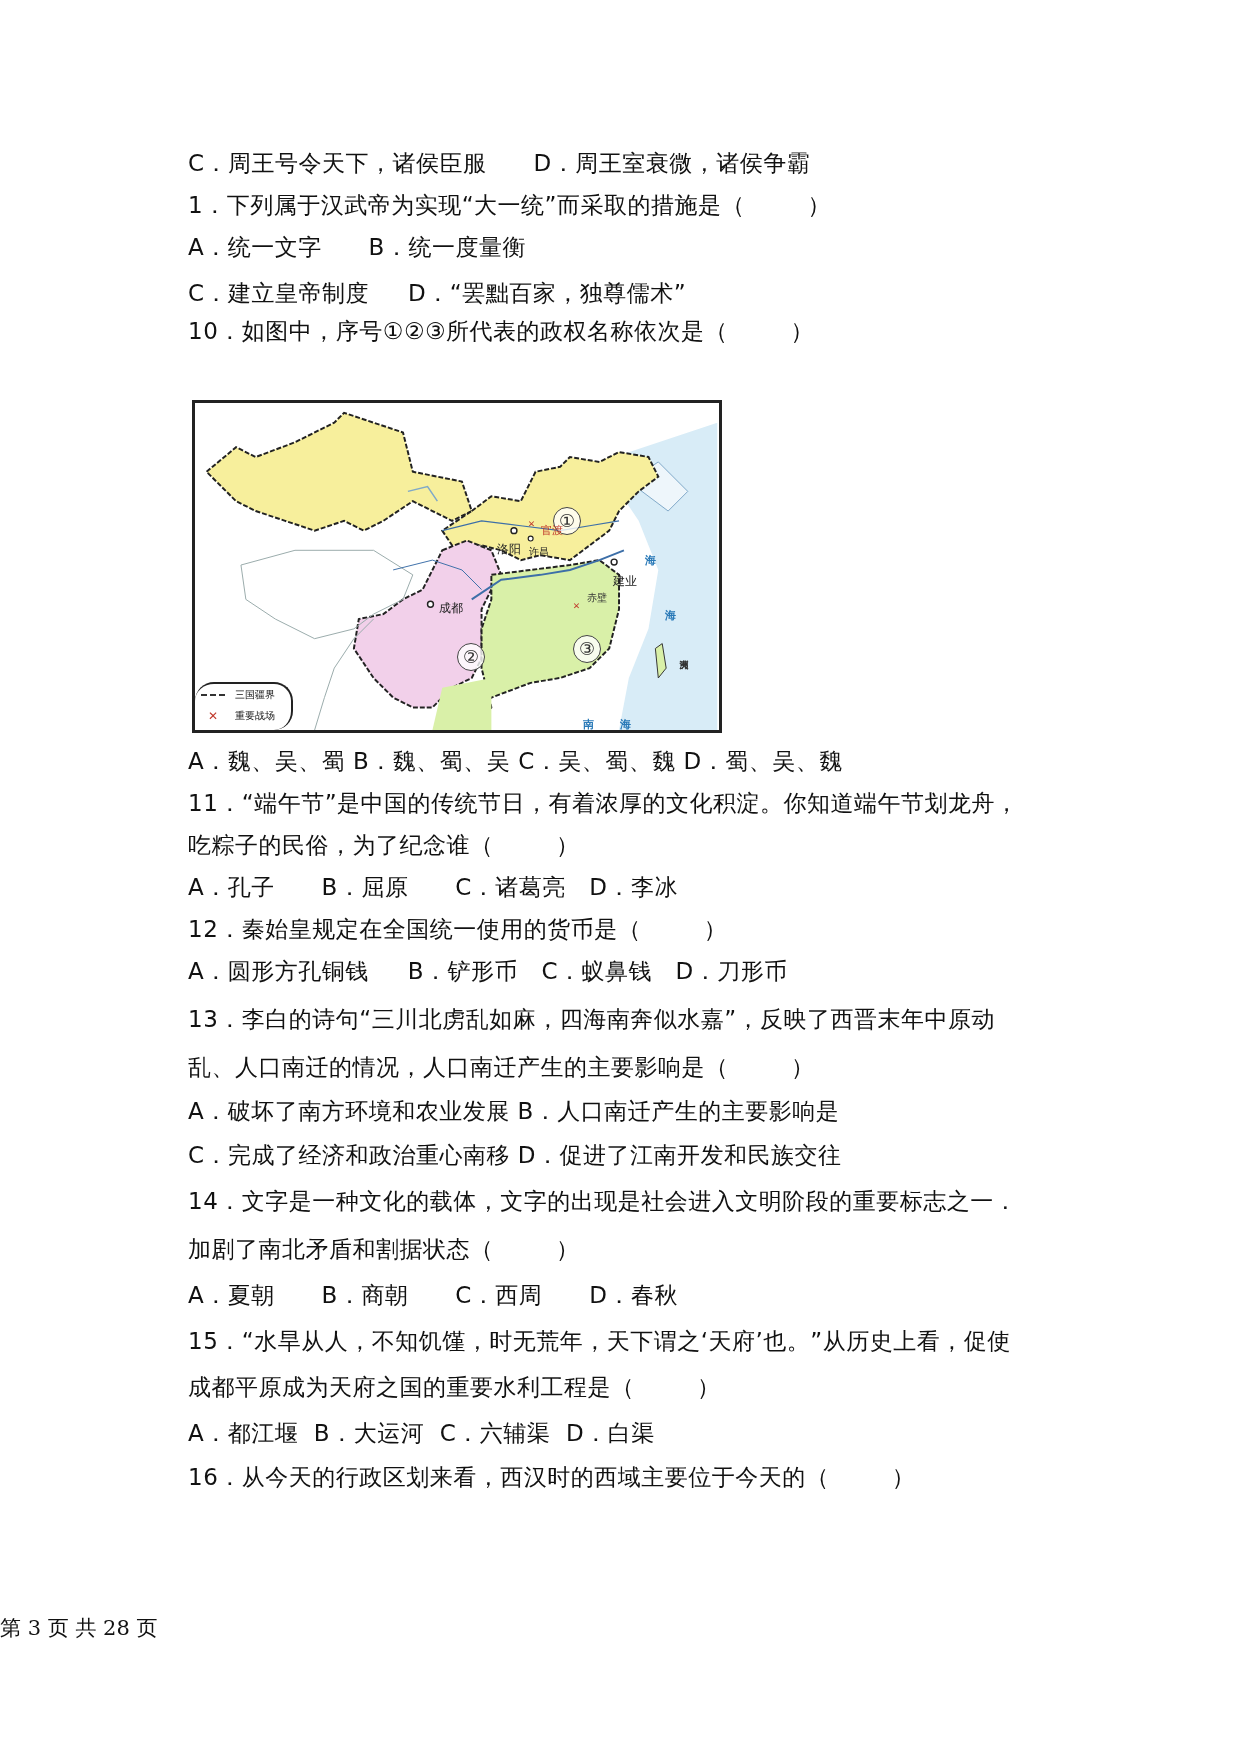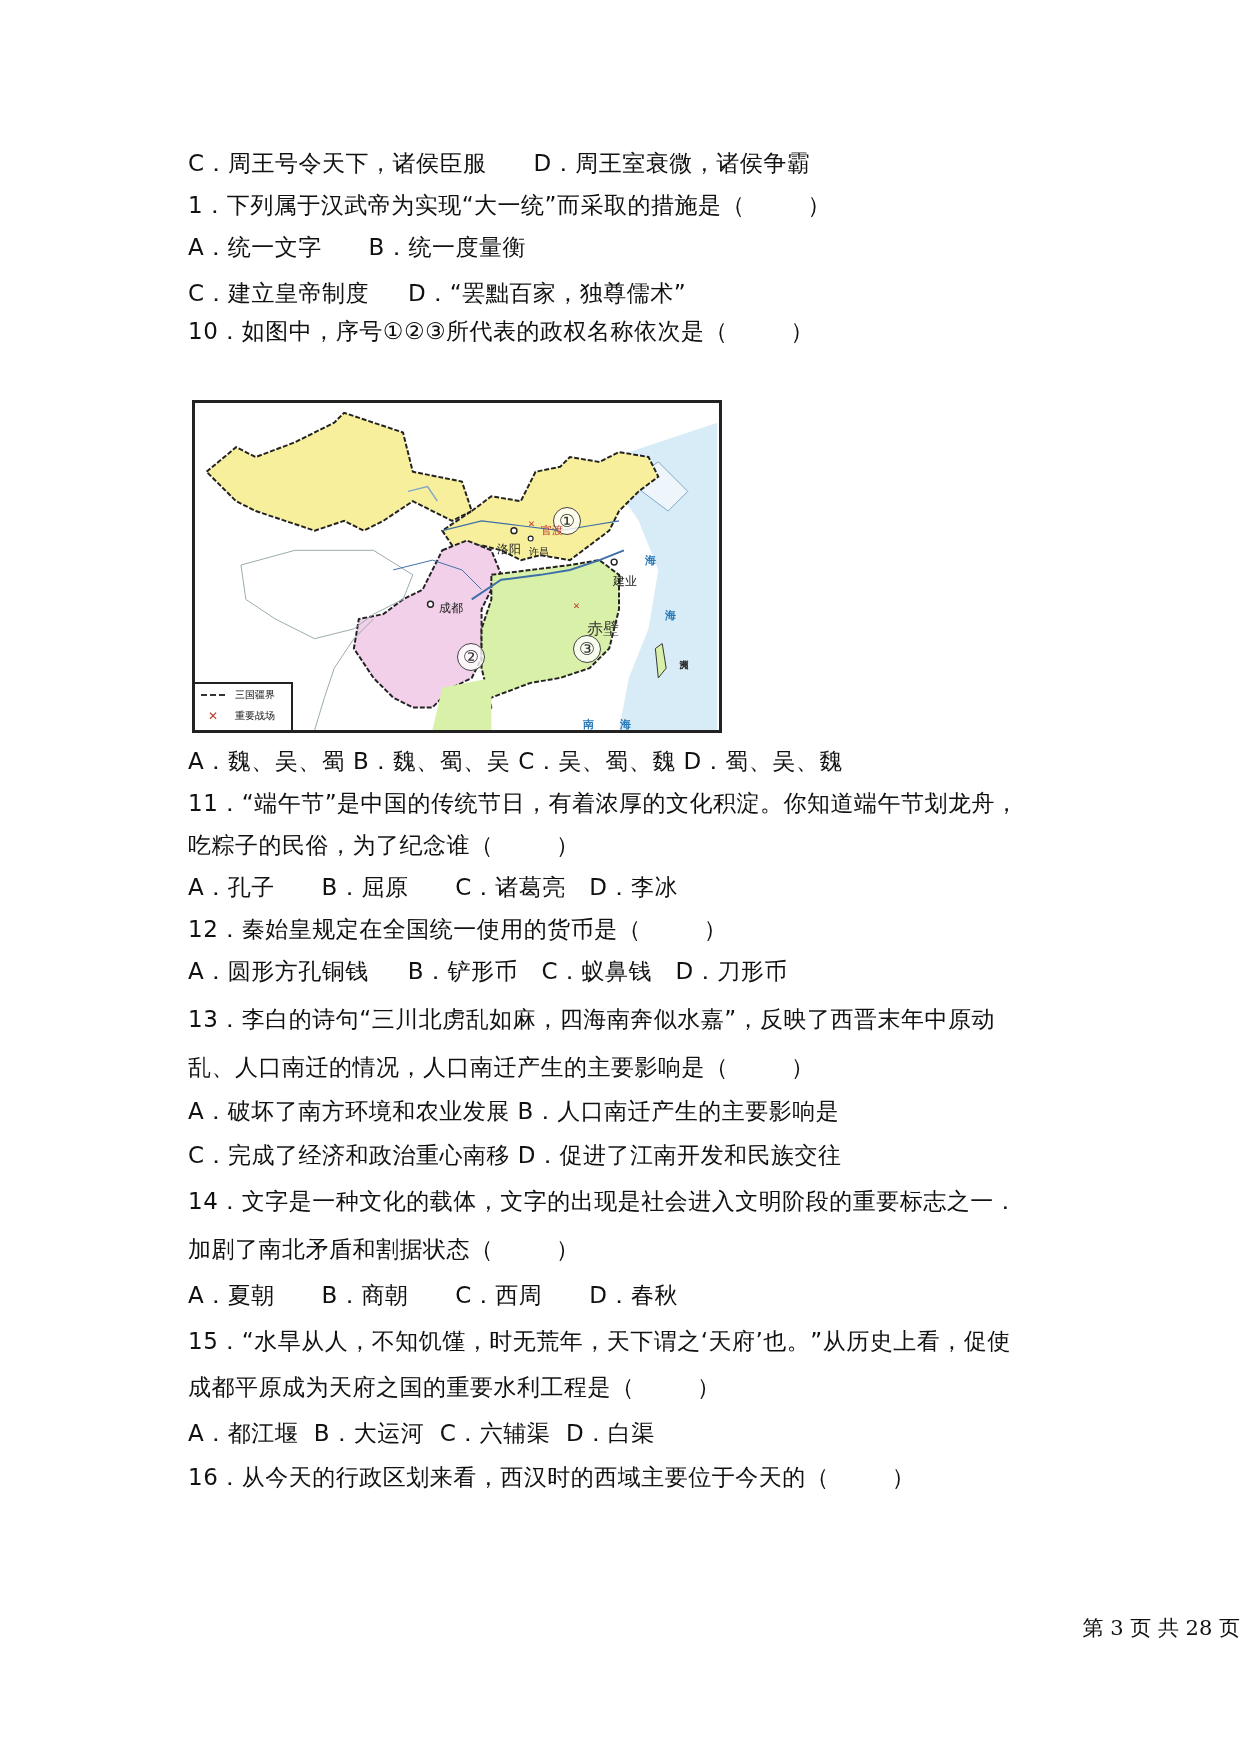--- a/index.html
+++ b/index.html
@@ -2,24 +2,24 @@
 <html><head>
 <meta charset="utf-8">
 <style>
   html, body { margin: 0; padding: 0; background: #ffffff; }
   body { width: 1240px; height: 1754px; position: relative; overflow: hidden;
          font-family: "DejaVu Sans", "Liberation Sans", sans-serif; color: #111; }
   .line { position: absolute; left: 188px; font-size: 23px; line-height: 30px; white-space: pre; letter-spacing: 0.5px; }
   .map { position: absolute; left: 192px; top: 400px; width: 530px; height: 333px;
          border: 3px solid #222; box-sizing: border-box; background: #fff; overflow: hidden; }
   .map svg { width: 100%; height: 100%; display: block; }
-  .footer { position: absolute; left: 0; width: 1240px; top: 1614px; text-align: right;
+  .footer { position: absolute; left: 0; width: 1240px; top: 1614px; text-align: left;
             font-family: "DejaVu Serif", "Liberation Serif", serif; font-size: 21px; }
   .legend { position: absolute; left: 0; bottom: 0; width: 96px; height: 46px; background: #fff;
-            border-top: 2px solid #222; border-right: 2px solid #222; font-size: 10px; }
+            border-top: 2px solid #222; border-right: 2px solid #222; font-size: 10px; border-radius: 19px; }
   .legend .row { display: flex; align-items: center; height: 21px; padding-left: 6px; gap: 10px; }
   .legend .dash { width: 24px; border-top: 2px dashed #333; }
   .legend .x { width: 24px; text-align: center; color: #c0392b; font-weight: bold; font-size: 12px; }
   .maplabel { position: absolute; font-size: 12px; font-weight: normal; color: #222; }
   .num { position: absolute; font-size: 18px; color: #333; width: 26px; height: 26px; border-radius: 50%;
          border: 1.5px solid #444; text-align: center; line-height: 26px; background: rgba(255,255,255,0.8); }
   .sea { position: absolute; font-size: 11px; color: #2a7ab8; font-weight: bold; }
 </style>
 </head>
 <body>
@@ -68,21 +68,21 @@
 
     <div class="num" style="left:358px; top:104px">①</div>
     <div class="num" style="left:262px; top:240px">②</div>
     <div class="num" style="left:378px; top:232px">③</div>
 
     <div class="maplabel" style="left:302px; top:138px">洛阳</div>
     <div class="maplabel" style="left:334px; top:142px; font-size:10px">许昌</div>
     <div class="maplabel" style="left:346px; top:120px; color:#c0392b; font-size:11px">官渡</div>
     <div class="maplabel" style="left:244px; top:197px">成都</div>
     <div class="maplabel" style="left:418px; top:170px">建业</div>
-    <div class="maplabel" style="left:392px; top:216px; color:#333; font-size:16px">赤壁</div>
+    <div class="maplabel" style="left:392px; top:188px; color:#333; font-size:10px">赤壁</div>
 
     <div class="sea" style="left:450px; top:150px">海</div>
     <div class="sea" style="left:470px; top:205px">海</div>
     <div class="sea" style="left:482px; top:250px; color:#333; font-size:9px; writing-mode:vertical-rl">夷洲</div>
     <div class="sea" style="left:388px; top:314px">南</div>
     <div class="sea" style="left:425px; top:314px">海</div>
 
     <div class="legend">
       <div class="row">
         <span class="dash"></span>

